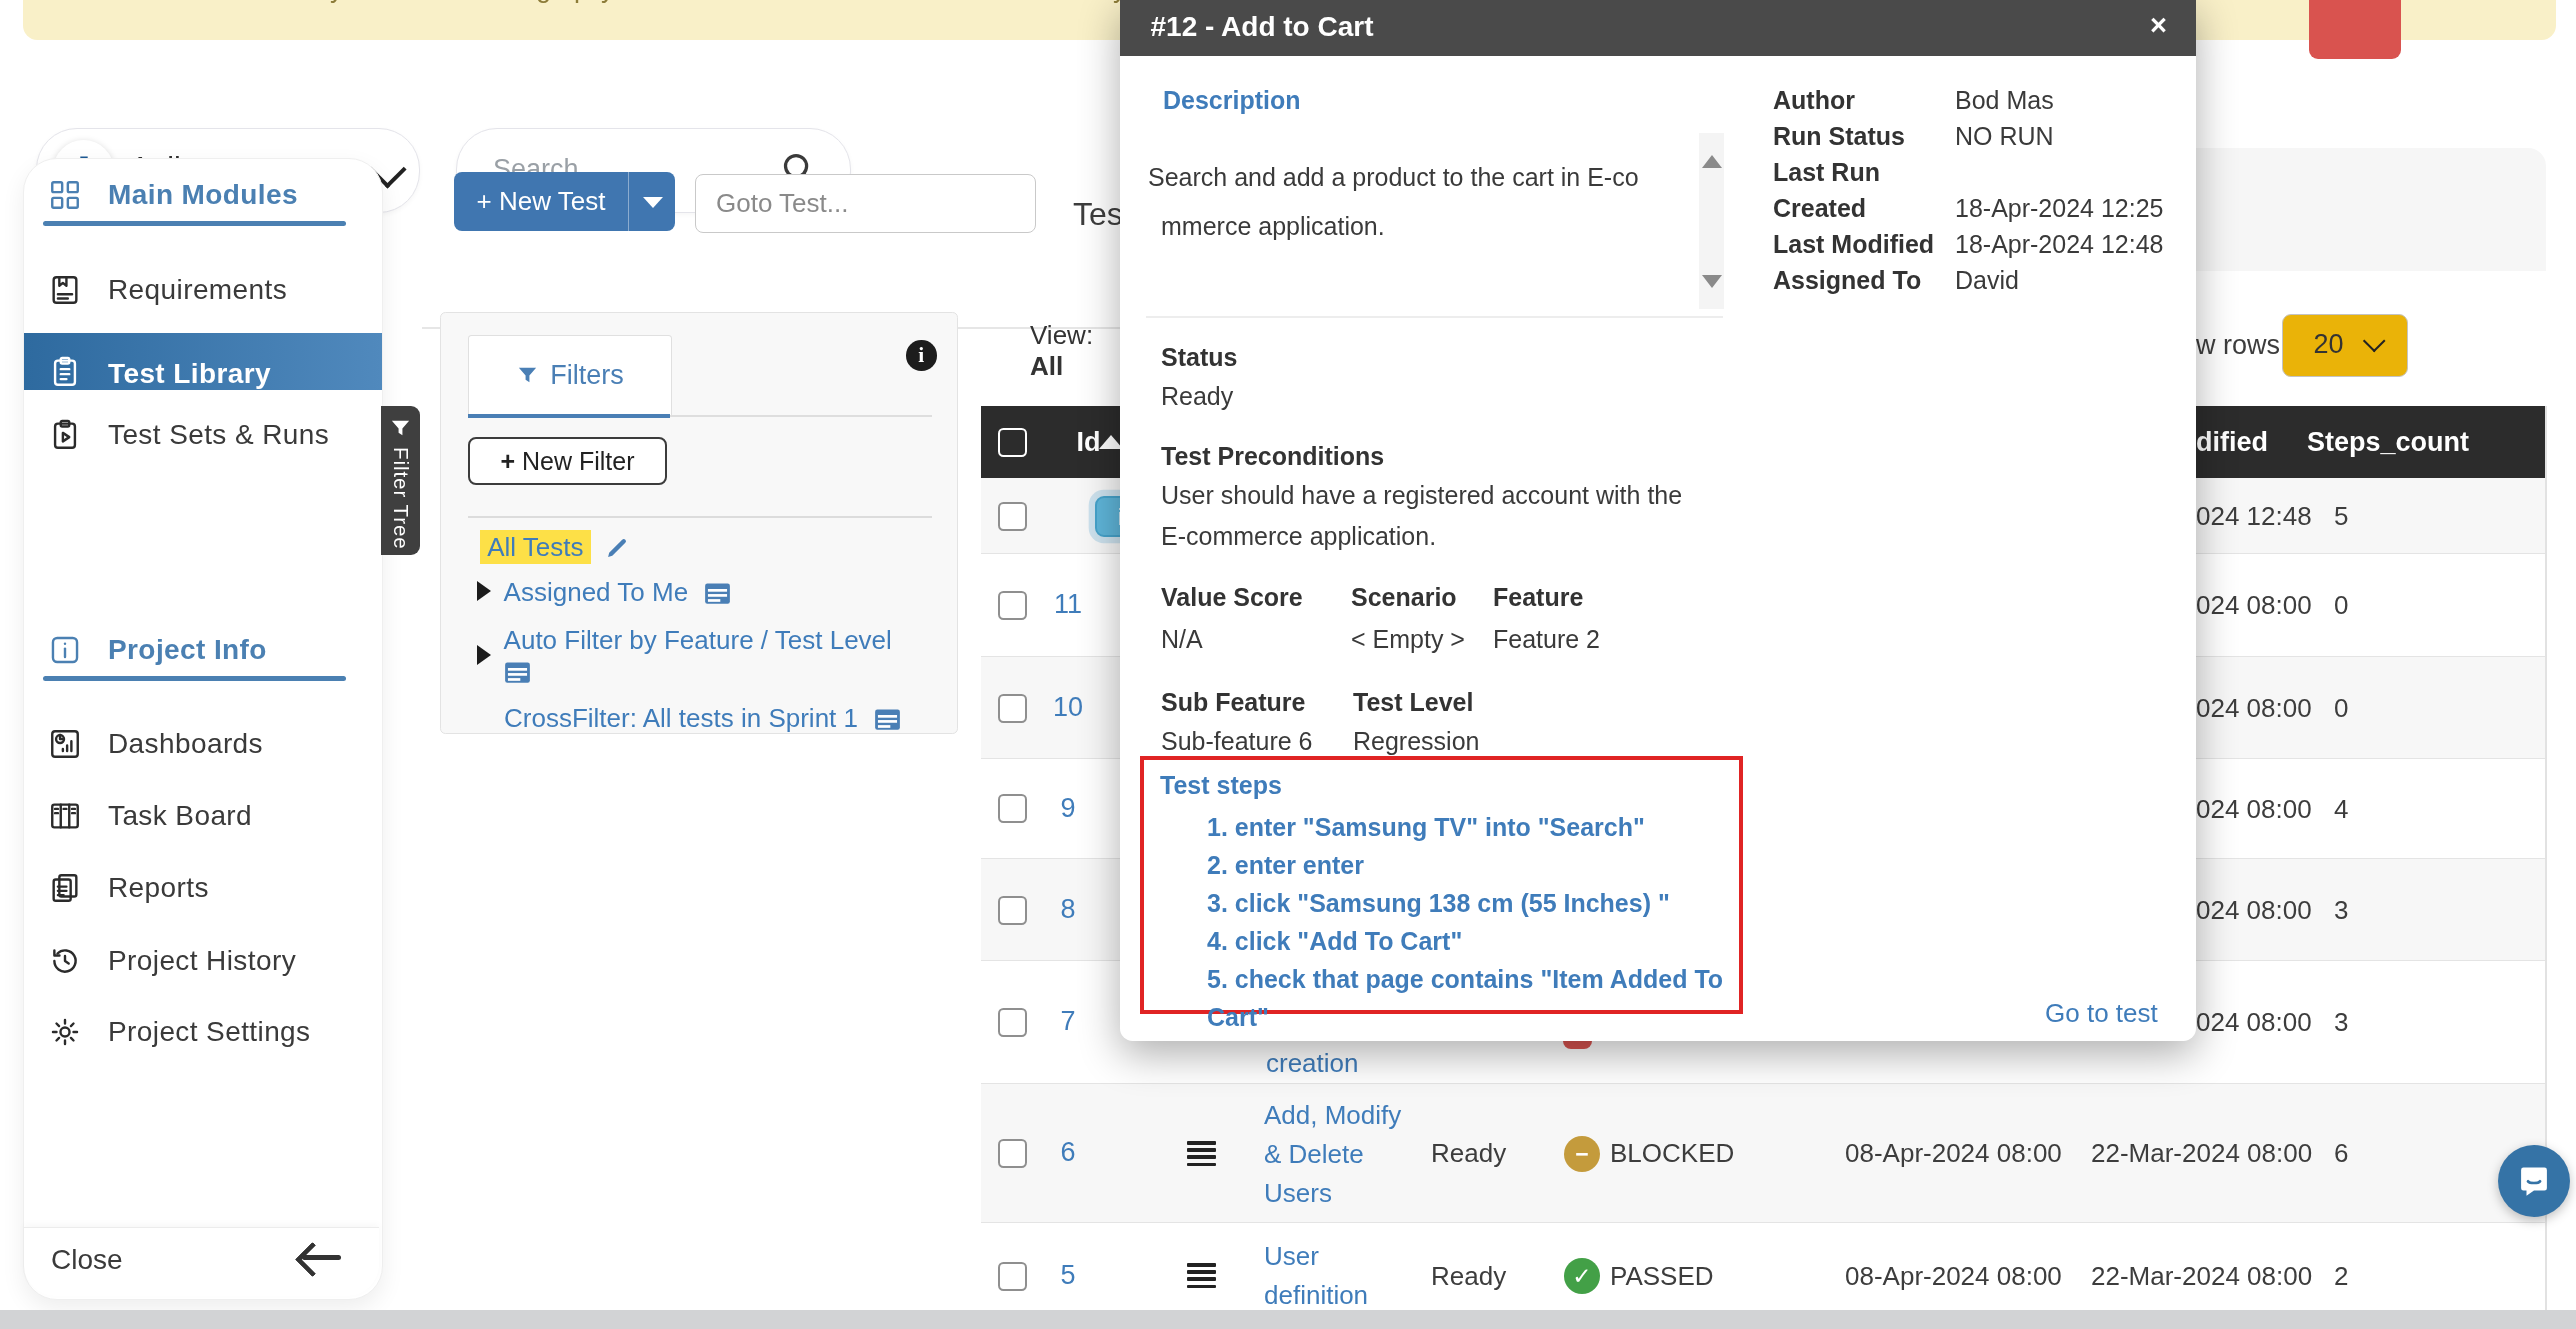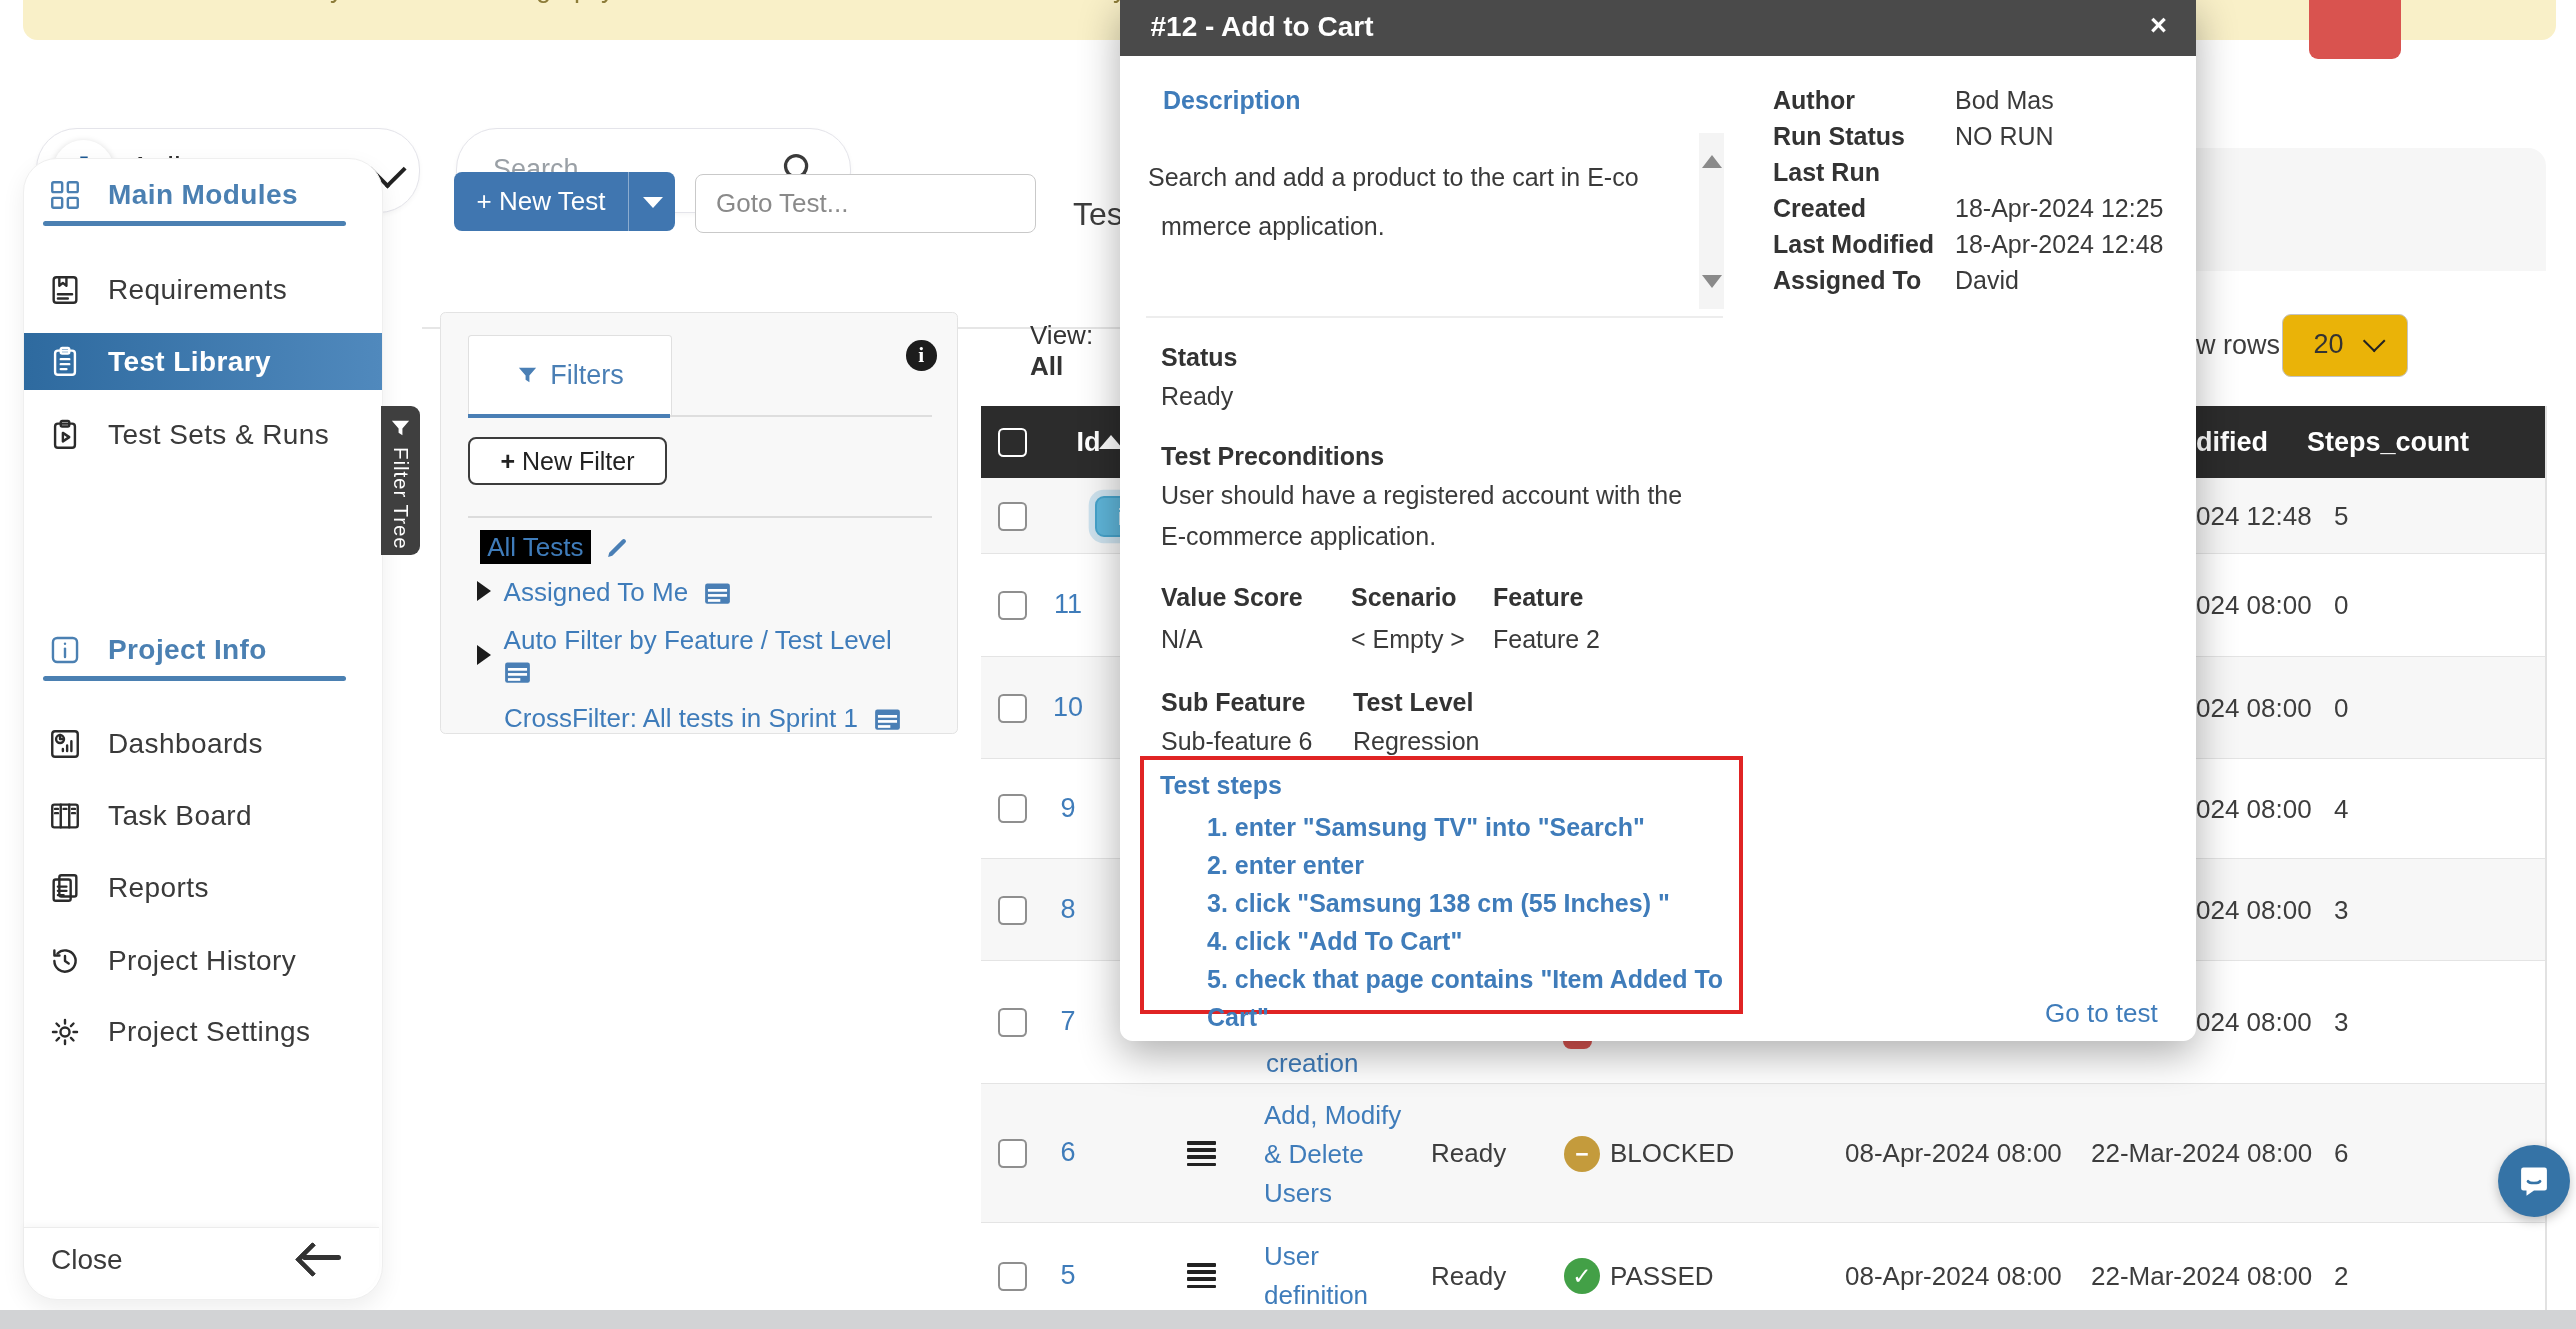--- a/index.html
+++ b/index.html
@@ -54,21 +54,21 @@
   .ftab{position:absolute;left:27px;top:21.5px;width:202px;height:79px;background:#fff;border:1.8px solid #e0e0e0;border-bottom:none;
        border-radius:3.6px 3.6px 0 0;display:flex;align-items:center;justify-content:center;cursor:pointer;}
   .ftab .txt{font-size:27px;color:#4a7fb5;margin-left:10.8px;}
   .ftab-underline{position:absolute;left:27px;top:101px;width:202px;height:3.6px;background:#4a7fb5;}
   .ftab-line{position:absolute;left:27px;top:102px;width:464px;height:1.8px;background:#dedede;}
   .newfilter{position:absolute;left:27px;top:124px;width:199px;height:48px;background:#fff;border:2.7px solid #3c3c3c;
        border-radius:8px;display:flex;align-items:center;justify-content:center;font-size:25px;color:#222;cursor:pointer;box-sizing:border-box;}
   .fdiv2{position:absolute;left:27px;top:203px;width:464px;height:1.8px;background:#dcdcdc;}
   .blue{color:#3f7cba;}
   .tree-item{position:absolute;font-size:26px;color:#3f7cba;cursor:pointer;white-space:nowrap;}
-  .hl{background:#000000;padding:1.8px 7.2px;}
+  .hl{background:#fde047;padding:1.8px 7.2px;}
   .caret-r{display:inline-block;width:0;height:0;border-top:10px solid transparent;border-bottom:10px solid transparent;
        border-left:14.4px solid #1c1c1c;margin-right:12.6px;}
   .info-dot{position:absolute;left:465px;top:27px;width:30.5px;height:30.5px;border-radius:50%;background:#1d1d1d;color:#fff;
        font-size:21.5px;font-weight:bold;text-align:center;line-height:30.5px;font-family:"Liberation Serif",serif;}
   
   .viewfrag{left:1030px;top:320px;width:91px;height:72px;overflow:hidden;font-size:26px;}
   
   .rowsctl-label{left:2196px;top:330px;font-size:27px;color:#3d3d3d;}
   .rowsctl-select{left:2282px;top:314px;width:126px;height:63px;border:1.8px solid #c3c3c3;border-radius:9px;background:#eab308;box-sizing:border-box;cursor:pointer;}
   .rowsctl-select .val{position:absolute;left:30.5px;top:14.4px;font-size:27px;color:#333;}
@@ -164,21 +164,21 @@
       <div class="side-item" style="top: 102px;">
         <span class="ic">
           <svg width="34" height="34" viewBox="0 0 24 24" fill="none" stroke="#2b2b2b" stroke-width="1.7" stroke-linecap="round" stroke-linejoin="round">
             <rect x="4" y="3" width="16" height="18" rx="2"></rect>
             <path d="M8 3v6l2.5-2L13 9V3"></path>
             <path d="M7 15h10M7 18h7"></path>
           </svg>
         </span>
         <span class="lb">Requirements</span>
       </div>
-      <div class="side-item side-active" style="top: 174px;">
+      <div class="side-item side-active" style="top: 174px; align-items: flex-end;">
         <span class="ic">
           <svg width="34" height="34" viewBox="0 0 24 24" fill="none" stroke="#ffffff" stroke-width="1.7" stroke-linecap="round" stroke-linejoin="round">
             <rect x="5" y="4" width="14" height="17" rx="2"></rect>
             <rect x="9" y="2" width="6" height="4" rx="1"></rect>
             <path d="M9 10h6M9 13.5h6M9 17h4"></path>
           </svg>
         </span>
         <span class="lb">Test Library</span>
       </div>
       <div class="side-item" style="top: 247px;">

